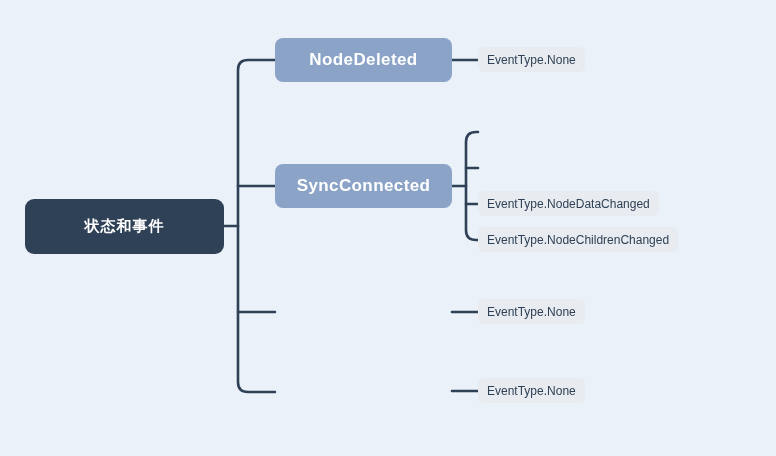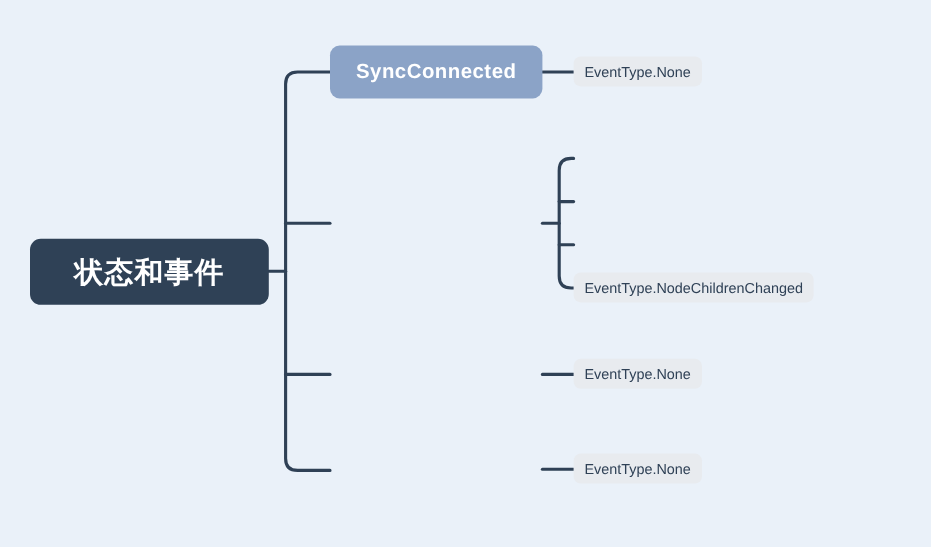--- a/index.html
+++ b/index.html
@@ -34,21 +34,21 @@
     justify-content: center;
   }
   .root-node {
     left: 25px;
     top: 199px;
     width: 199px;
     height: 55px;
     background: #2f4156;
     border-radius: 9px;
     color: #ffffff;
-    font-size: 24px;
+    font-size: 15px;
     font-weight: bold;
     letter-spacing: 1px;
   }
   .branch-node {
     left: 275px;
     width: 177px;
     height: 44px;
     background: #8ba3c7;
     border-radius: 8px;
     color: #ffffff;
@@ -102,29 +102,31 @@
 
       <path d="M452 186 L466 186"></path>
       <path d="M478 132 L476 132 Q466 132 466 142 L466 230 Q466 240 476 240 L478 240"></path>
       <path d="M466 168 L478 168"></path>
       <path d="M466 204 L478 204"></path>
     </g>
   </svg>
 
   <div class="node root-node">状态和事件</div>
 
-  <div class="node branch-node branch-disconnected">SyncConnected</div>
+  <div class="node branch-node branch-disconnected">NodeDeleted</div>
 
+  <div class="node branch-node branch-syncconnected">SyncConnected</div>
 
 
 
   <div class="leaf-node leaf-disconnected">EventType.None</div>
 
 
 
+  <div class="leaf-node leaf-datachanged">EventType.NodeDataChanged</div>
 
   <div class="leaf-node leaf-childchanged">EventType.NodeChildrenChanged</div>
 
   <div class="leaf-node leaf-authfailed">EventType.None</div>
 
   <div class="leaf-node leaf-expired">EventType.None</div>
 
 </div>
 
 </body></html>

